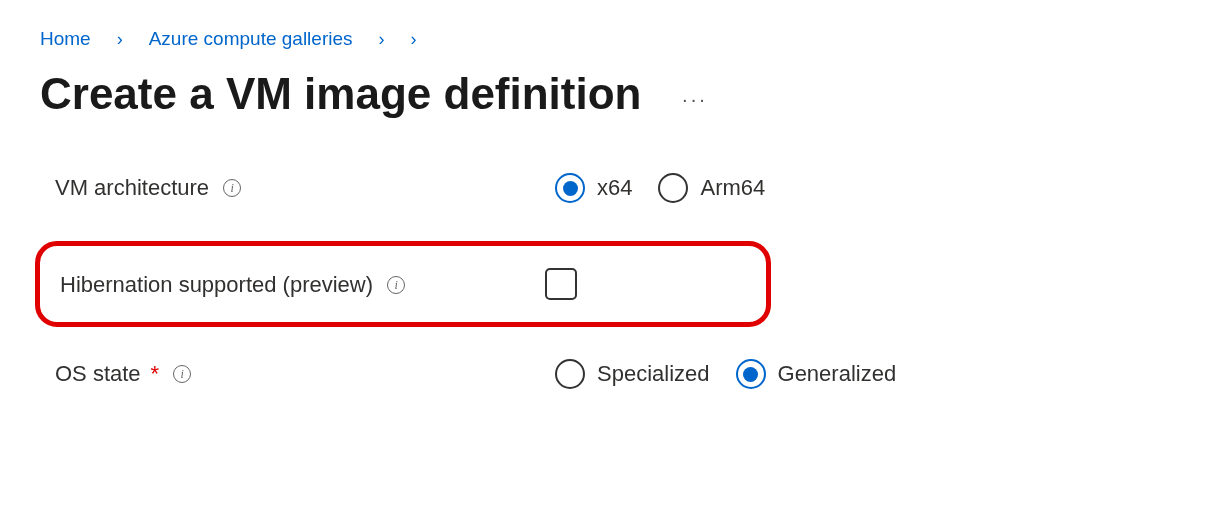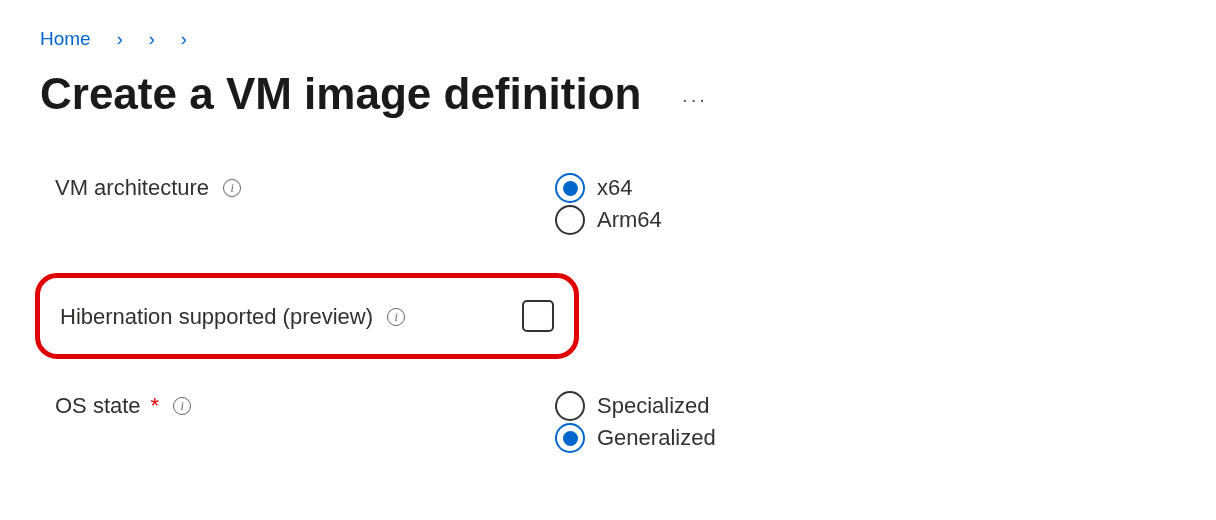--- a/index.html
+++ b/index.html
@@ -83,22 +83,22 @@
       border-radius: 50%;
       font-size: 12px;
       color: #666;
       cursor: pointer;
       margin-left: 6px;
       font-style: italic;
       font-family: Georgia, serif;
     }
     .input-col {
       display: flex;
-      flex-direction: column;
-      gap: 2px;
+      flex-direction: row;
+      gap: 26px;
     }
     .radio-option {
       display: flex;
       align-items: center;
       gap: 12px;
       cursor: pointer;
     }
     .radio-outer {
       width: 30px;
       height: 30px;
@@ -131,32 +131,33 @@
       background: #fff;
     }
     .highlight-box {
       border: 5px solid #e00000;
       border-radius: 22px;
       padding: 22px 20px;
       display: flex;
       align-items: center;
       margin-bottom: 32px;
       margin-left: -20px;
-      width: 544px;
+      width: 736px;
     }
     .highlight-box .label-col {
       width: 485px;
     }
   </style>
 </head>
 <body>
 
 <nav class="breadcrumb">
   <a>Home</a>
   <span class="breadcrumb-sep">›</span>
+  <a>Azure compute galleries</a>
   <span class="breadcrumb-sep">›</span>
   <span class="breadcrumb-sep">›</span>
 </nav>
 
 <div class="title-row">
   <h1 class="page-title">Create a VM image definition</h1>
   <span class="more-dots">···</span>
 </div>
 
 <div class="form-container">

